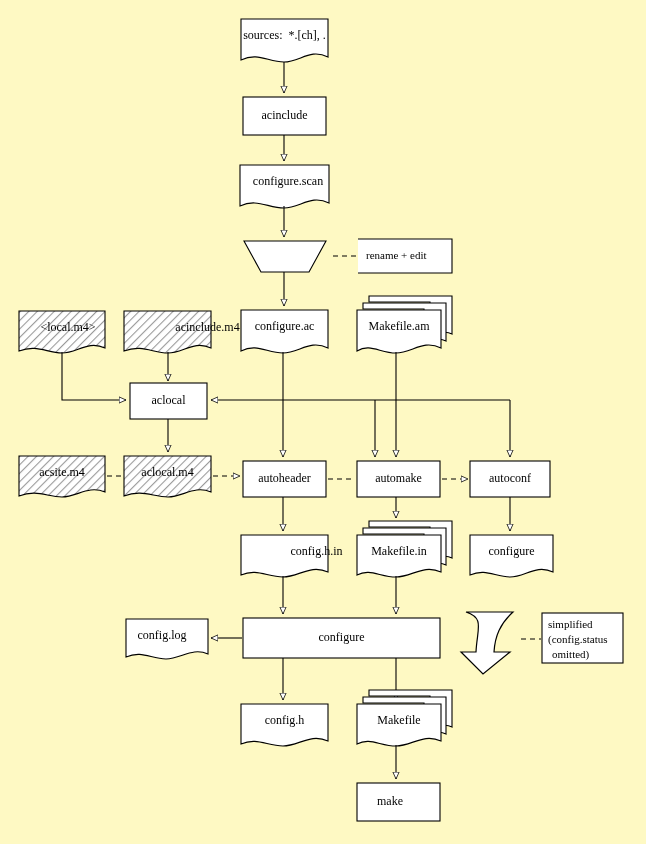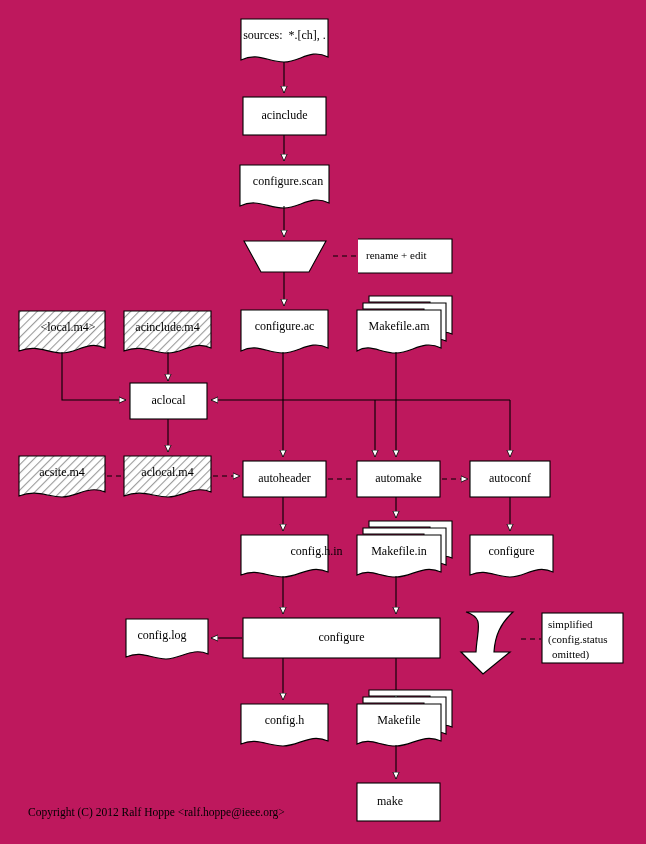--- a/index.html
+++ b/index.html
@@ -5,21 +5,21 @@
 <style>
   html,body{margin:0;padding:0;background:#ffffff;}
   body{
     font-family:"Liberation Serif", serif;
     color:#000000;
   }
   #canvas{
     position:relative;
     width:646px;
     height:844px;
-    background:#be185d;
+    background:#fef9c3;
     overflow:hidden;
   }
   #svg-layer{
     position:absolute;
     left:0; top:0;
     width:646px;
     height:844px;
   }
   .node-label{
     position:absolute;
@@ -237,21 +237,21 @@
   <div class="node-label" style="left:240px; top:175px; width:96px;">configure.scan</div>
 
   <div class="node-label note-label" style="left:366px; top:249px; width:86px;">rename + edit</div>
 
   <div class="node-label" style="left:241px; top:320px; width:87px;">configure.ac</div>
 
   <div class="node-label" style="left:357px; top:320px; width:84px;">Makefile.am</div>
 
   <div class="node-label" style="left:19px; top:321px; width:98px;">&lt;local.m4&gt;</div>
 
-  <div class="node-label" style="left:124px; top:321px; width:87px;">acinclude.m4</div>
+  <div class="node-label" style="left:124px; top:321px; width:87px;padding-left:40px;">acinclude.m4</div>
 
   <div class="node-label" style="left:130px; top:394px; width:77px;">aclocal</div>
 
   <div class="node-label" style="left:19px; top:466px; width:86px;">acsite.m4</div>
 
   <div class="node-label" style="left:124px; top:466px; width:87px;">aclocal.m4</div>
 
   <div class="node-label" style="left:243px; top:472px; width:83px;">autoheader</div>
 
   <div class="node-label" style="left:357px; top:472px; width:83px;">automake</div>
@@ -271,15 +271,14 @@
   <div class="node-label note-label" style="left:548px; top:617px; width:78px; line-height:1.28;">simplified</div>
   <div class="node-label note-label" style="left:548px; top:632px; width:78px; line-height:1.28;">(config.status</div>
   <div class="node-label note-label" style="left:552px; top:647px; width:78px; line-height:1.28;">omitted)</div>
 
   <div class="node-label" style="left:241px; top:714px; width:87px;">config.h</div>
 
   <div class="node-label" style="left:357px; top:714px; width:84px;">Makefile</div>
 
   <div class="node-label" style="left:357px; top:795px; width:66px;">make</div>
 
-  <div id="copyright">Copyright (C) 2012 Ralf Hoppe &lt;ralf.hoppe@ieee.org&gt;</div>
 
 </div>
 
 </body></html>

